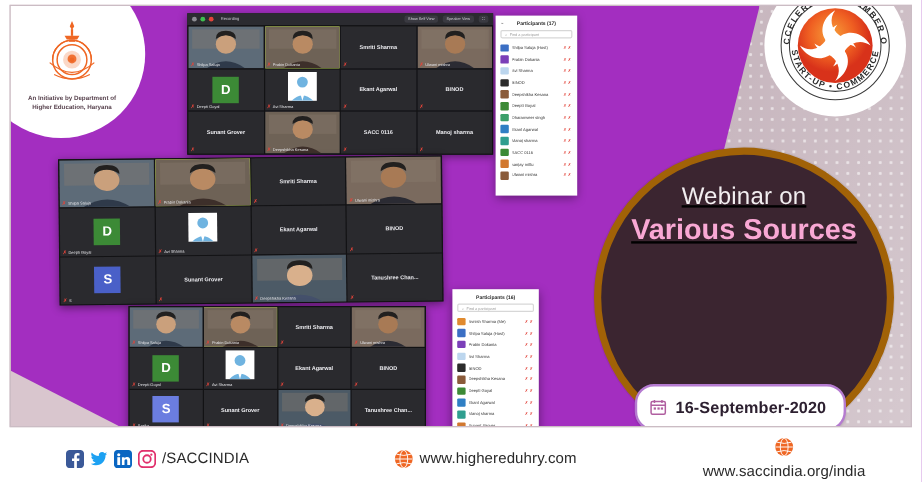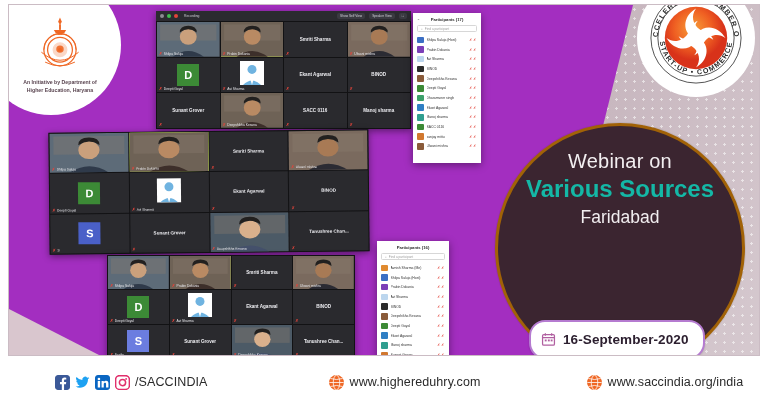--- a/index.html
+++ b/index.html
@@ -43,31 +43,32 @@
     position:absolute; left:0; bottom:0; width:90px; height:46px;
     background:#d9c6ce;
     clip-path:polygon(0 100%, 100% 100%, 0 0);
   }
 
   
   .circle {
     position:absolute; left:486px; top:118px; width:250px; height:250px;
     border-radius:50%;
     background:#3b2530;
-    border:3px solid #a16207;
+    border:6px solid #a16207;
     box-shadow:0 0 0 1px rgba(0,0,0,.06);
     display:flex; flex-direction:column; align-items:center; justify-content:flex-start;
     padding-top:24px;
+    text-decoration:underline;
   }
   .t-small {
     color:#f2eef0; font-size:20px; letter-spacing:.2px; line-height:1.15;
     text-align:center; font-weight:400;
   }
   .t-big {
-    color:#14b8a6; font-size:24px; font-weight:bold; line-height:1.08;
+    color:#f9a8d4; font-size:24px; font-weight:bold; line-height:1.08;
     text-align:center; margin-top:3px;
   }
   .t-mid {
     color:#f2eef0; font-size:17.5px; line-height:1.16; text-align:center;
     margin-top:5px; font-weight:400;
   }
   .date-pill {
     position:absolute; left:520px; top:315px;
     background:#ffffff; border:2px solid #b57bd0; border-radius:16px;
     height:39px; padding:0 14px 0 10px;
@@ -125,21 +126,21 @@
   .picons { color:#e2443a; font-size:3.4px; letter-spacing:1px; flex:0 0 auto; }
 
   
   .footer {
     position:absolute; left:0; top:362px; width:768px; height:40px;
     display:flex; align-items:center;
   }
   .fgroup { display:flex; align-items:center; gap:5px; }
   .fg1 { margin-left:55px; }
   .fg2 { margin-left:120px; }
-  .fg3 { margin-left:105px; }
+  .fg3 { margin-left:105px;flex-direction:column; }
   .ftxt { font-size:12.5px; color:#2a2a2a; letter-spacing:.1px; }
   .sicon { width:15px; height:15px; border-radius:3px; display:inline-block; }
   .globe { width:17px; height:17px; }
 </style>
 </head>
 <body>
 
 <div id="poster">
 
   <div class="stage">
@@ -626,21 +627,20 @@
             <span class="pav" style="background: rgb(209, 120, 47);"></span>
             <span class="pname">Sunant Grover</span>
             <span class="picons">✗✗</span>
           </div>
         </div>
     </div>
 
     <div class="circle">
       <div class="t-small">Webinar on</div>
       <div class="t-big">Various Sources</div>
-      <div class="t-mid">Faridabad</div>
     </div>
 
     <div class="date-pill">
       <svg class="cal" width="15" height="15" viewBox="0 0 24 24">
         <rect x="2.5" y="4" width="19" height="17" rx="2" fill="none" stroke="#b05fa0" stroke-width="2"></rect>
         <line x1="2.5" y1="9" x2="21.5" y2="9" stroke="#b05fa0" stroke-width="2"></line>
         <line x1="7" y1="2" x2="7" y2="6" stroke="#b05fa0" stroke-width="2"></line>
         <line x1="17" y1="2" x2="17" y2="6" stroke="#b05fa0" stroke-width="2"></line>
         <rect x="6" y="12" width="3" height="3" fill="#b05fa0"></rect>
         <rect x="11" y="12" width="3" height="3" fill="#b05fa0"></rect>

